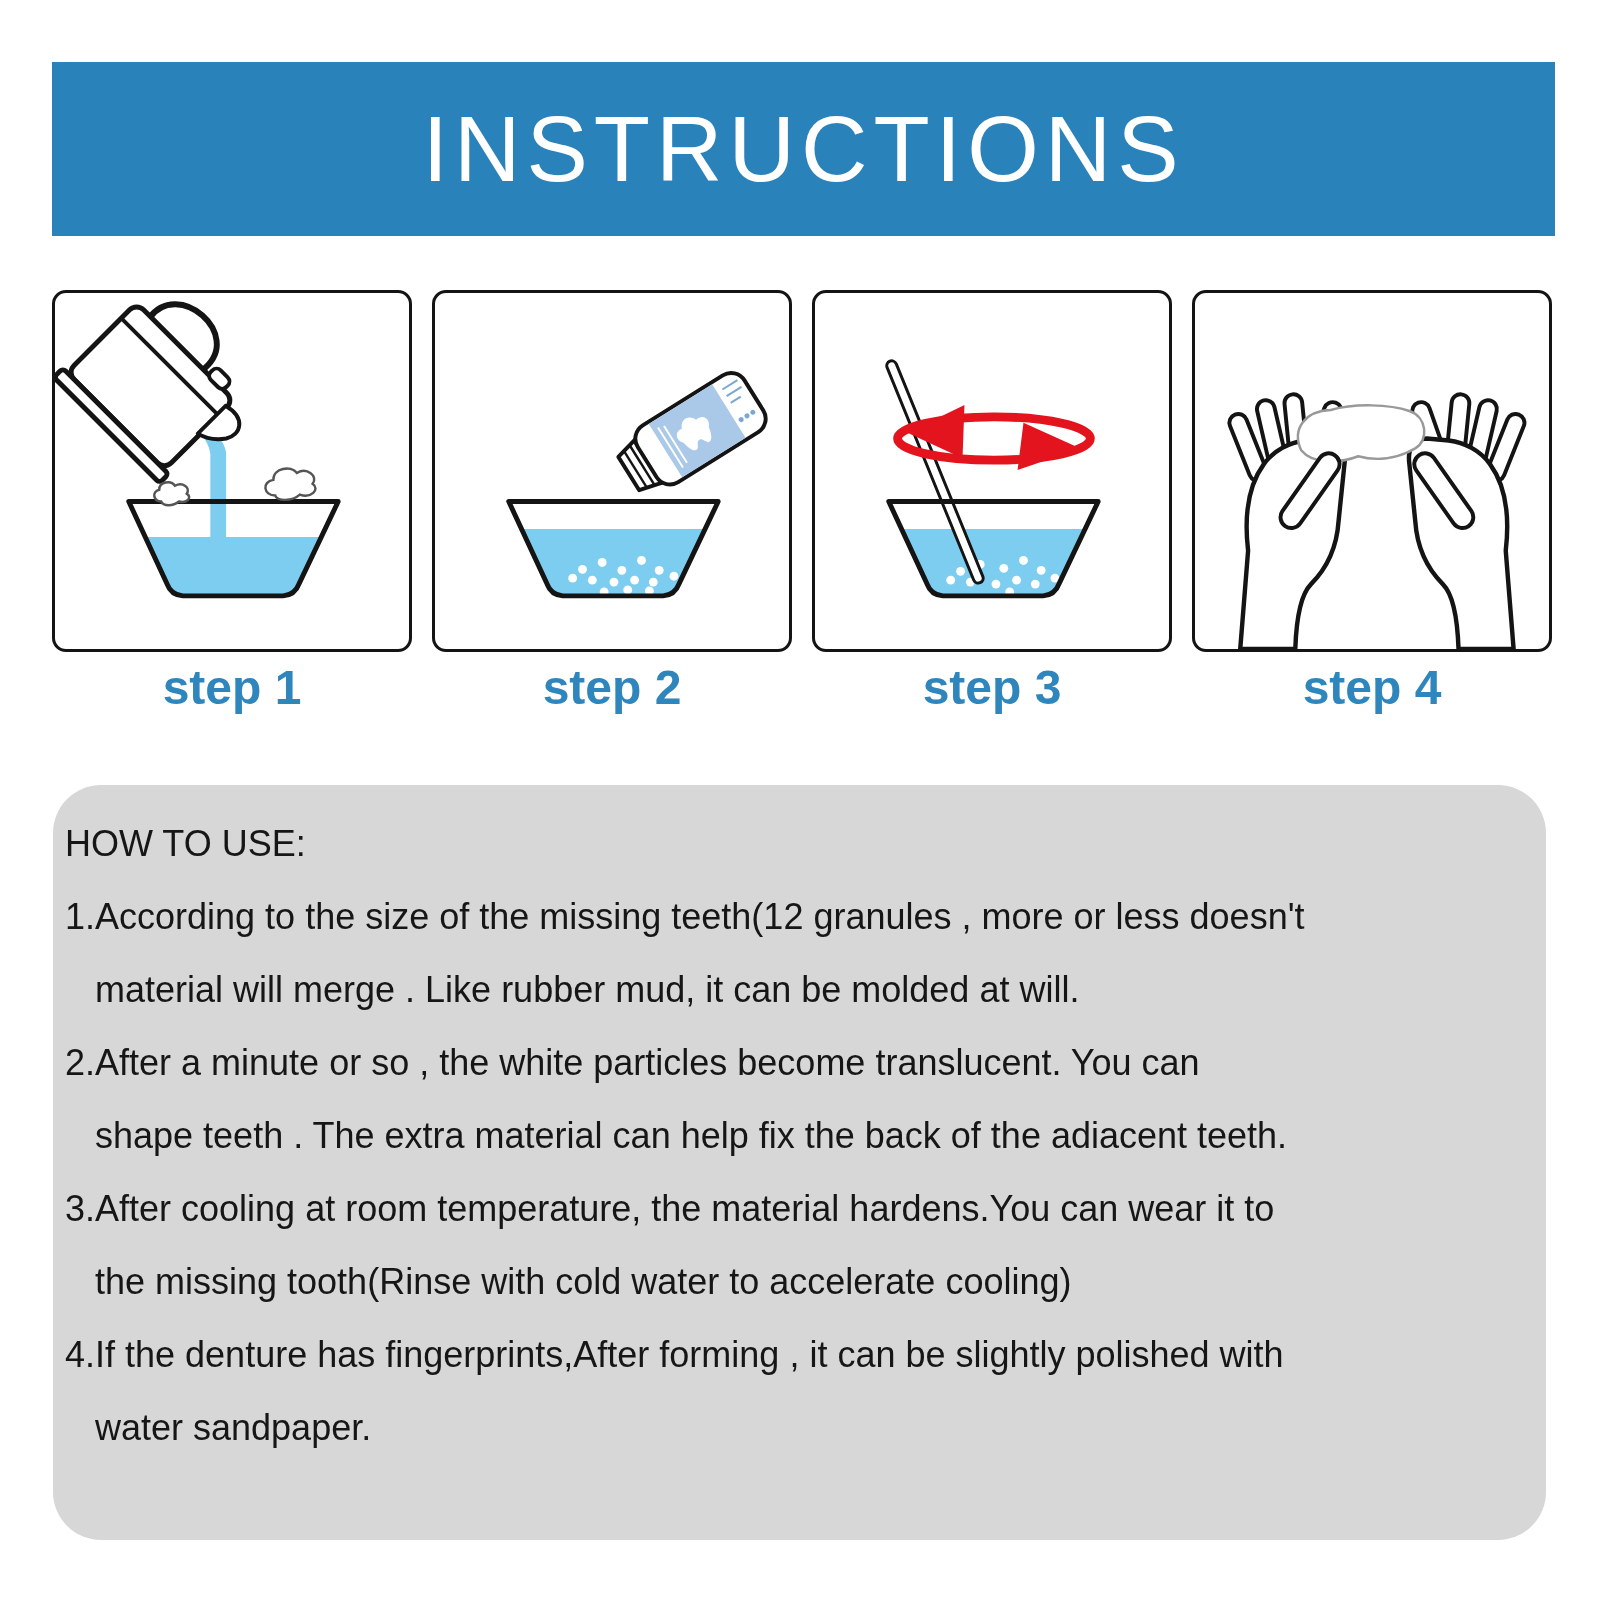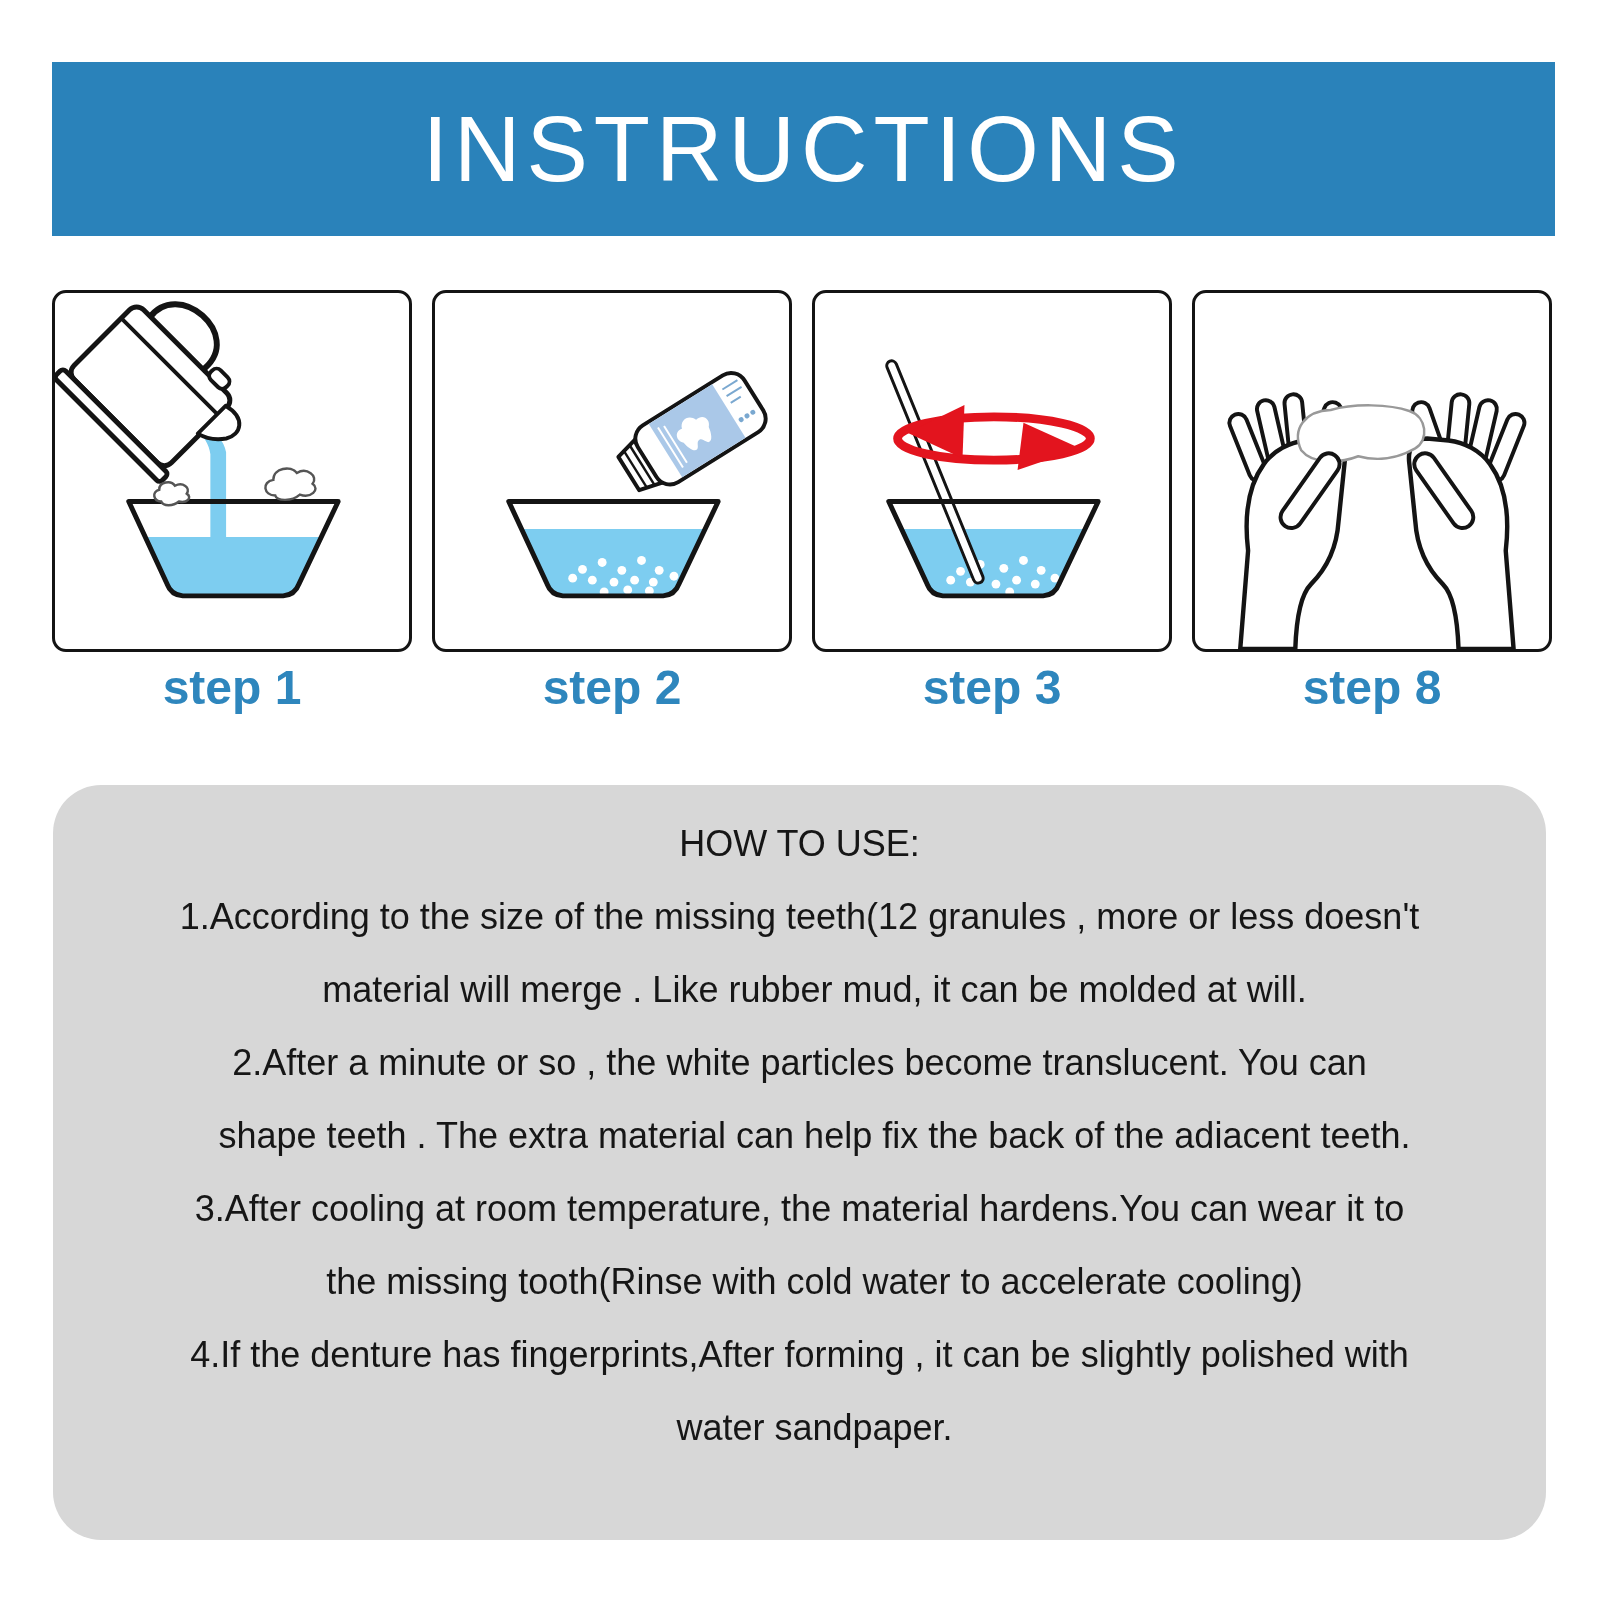--- a/index.html
+++ b/index.html
@@ -30,21 +30,21 @@
   .step-label{
     flex:1 1 0;text-align:center;line-height:104px;
     color:#2e86bd;font-size:48px;font-weight:bold;
   }
   .howto{
     position:absolute;left:53px;top:785px;width:1493px;height:755px;
     background:#d7d7d7;border-radius:48px;box-sizing:border-box;
     padding:22px 12px 0 12px;
   }
   .hl{
-    font-size:36px;line-height:73px;color:#161616;white-space:nowrap;text-align:center;
+    font-size:36px;line-height:73px;color:#161616;white-space:nowrap;
   }
   .hl.cont{padding-left:30px;}
 </style>
 </head>
 <body>
 
 <div class="banner">
   <span class="banner-title">INSTRUCTIONS</span>
 </div>
 
@@ -197,21 +197,21 @@
         <line x1="98" y1="228" x2="136" y2="174" stroke="#ffffff" stroke-width="18" stroke-linecap="round"></line>
       </g>
     </svg>
   </div>
 </div>
 
 <div class="step-labels">
   <div class="step-label">step 1</div>
   <div class="step-label">step 2</div>
   <div class="step-label">step 3</div>
-  <div class="step-label">step 8</div>
+  <div class="step-label">step 4</div>
 </div>
 
 <div class="howto">
   <div class="hl">HOW TO USE:</div>
   <div class="hl">1.According to the size of the missing teeth(12 granules , more or less doesn't</div>
   <div class="hl cont">material will merge . Like rubber mud, it can be molded at will.</div>
   <div class="hl">2.After a minute or so , the white particles become translucent. You can</div>
   <div class="hl cont">shape teeth . The extra material can help fix the back of the adiacent teeth.</div>
   <div class="hl">3.After cooling at room temperature, the material hardens.You can wear it to</div>
   <div class="hl cont">the missing tooth(Rinse with cold water to accelerate cooling)</div>

